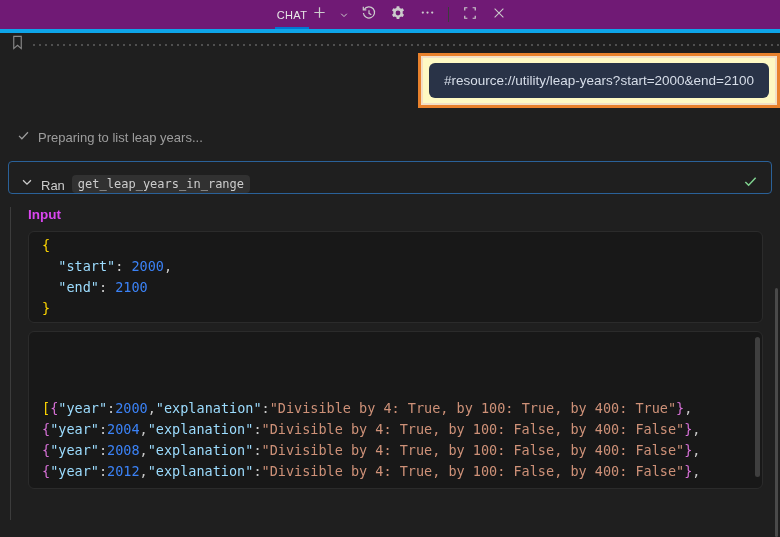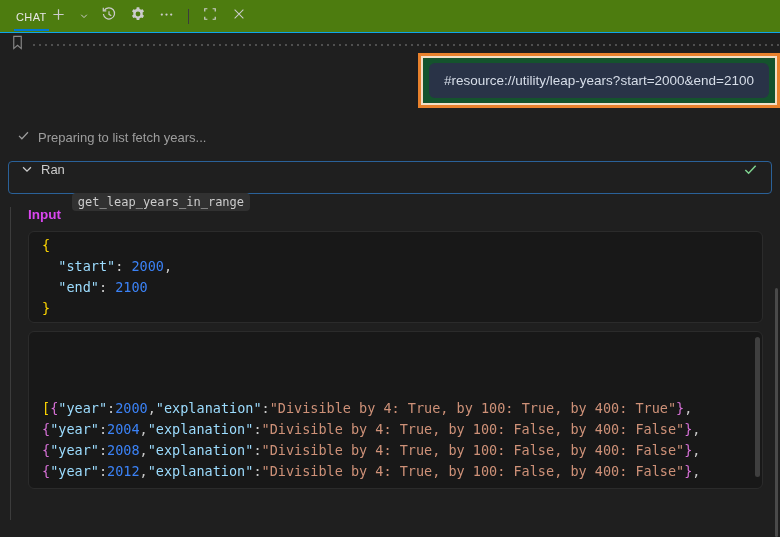--- a/index.html
+++ b/index.html
@@ -1,50 +1,50 @@
 <!DOCTYPE html>
 <html><head>
 <meta charset="utf-8">
 <style>
   * { margin:0; padding:0; box-sizing:border-box; }
   html,body { width:780px; height:537px; overflow:hidden; background:#1f1f1f;
     font-family:"Liberation Sans", sans-serif; color:#cccccc; }
   .app { position:relative; width:780px; height:537px; }
 
   
-  .titlebar { height:33px; background:#4d7c0f; border-bottom:1px solid #0ea5e9;
-    display:flex; align-items:center; justify-content:flex-start; padding:0 10px 0 14px; }
+  .titlebar { height:33px; background:#701a75; border-bottom:4px solid #0ea5e9;
+    display:flex; align-items:center; justify-content:center; padding:0 10px 0 14px; }
   .tab { font-size:11px; letter-spacing:.4px; color:#e7e7e7; padding:9px 2px 6px 2px;
     border-bottom:2px solid #0078d4; }
   .actions { display:flex; align-items:center; gap:9px; }
   .icon-btn { display:flex; align-items:center; justify-content:center; width:20px; height:20px;
     cursor:pointer; border-radius:4px; }
   .icon-btn.narrow { width:12px; }
   .divider { width:1px; height:15px; background:#3c3c3c; margin:0 2px; }
 
   
   .checkpoint { display:flex; align-items:center; margin:4px 0 0 10px; height:15px; }
   .dotline { flex:1; height:2px; margin-left:8px;
     background:repeating-linear-gradient(90deg,#4f4f4f 0 2px,transparent 2px 6px); }
 
   
   .request-row { display:flex; justify-content:flex-end; margin-top:1px; }
   .ann-outer { border:3px solid #e8812c; }
-  .ann-inner { border:2px solid #f2dfc6; background:#14532d; padding:5px 6px; }
+  .ann-inner { border:2px solid #f2dfc6; background:#fef9c3; padding:5px 6px; }
   .bubble { background:#293347; border-radius:6px; padding:10px 15px;
     color:#d7dee9; font-size:13.5px; }
 
   
   .status { display:flex; align-items:center; gap:8px; margin:21px 0 0 17px;
     color:#9d9d9d; font-size:13px; }
   .response { margin:15px 9px 0 9px; font-size:14px; color:#cccccc; }
 
   
   .tool-header { margin:16px 8px 0 8px; height:33px; border:1px solid #2a6199;
-    border-radius:4px; display:flex; align-items:flex-start; gap:7px; padding:0 13px 0 11px;
+    border-radius:4px; display:flex; align-items:flex-end; gap:7px; padding:0 13px 0 11px;
     background:#1f1f1f; cursor:pointer; }
   .tool-header .label { font-size:13px; color:#cccccc; }
   .chip { font-family:"DejaVu Sans Mono", monospace; font-size:12px; background:#313131;
     color:#cccccc; border-radius:4px; padding:2px 6px;margin-top:31px; }
   .spacer { flex:1; }
 
   .tool-body { margin-left:10px; border-left:1px solid #3c3c3c;
     padding:0 17px 0 17px; min-height:313px; }
   .section-h { font-size:13.5px; font-weight:bold; color:#d946ef; margin-top:13px; }
   .section-h.out { margin-top:17px; }
@@ -143,21 +143,21 @@
       </div>
     </div>
   </div>
 
   <div class="status">
     <span>
       <svg width="13" height="13" viewBox="0 0 16 16" fill="none" stroke="#9d9d9d" stroke-width="1.5">
         <path d="M2.5 8.5l3.5 3.5L13.5 4"></path>
       </svg>
     </span>
-    <span>Preparing to list fetch years...</span>
+    <span>Preparing to list leap years...</span>
   </div>
 
 
   <div class="tool-header">
     <span>
       <svg width="14" height="14" viewBox="0 0 16 16" fill="none" stroke="#cccccc" stroke-width="1.5">
         <path d="M3.5 6l4.5 4.5L12.5 6"></path>
       </svg>
     </span>
     <span class="label">Ran</span>

